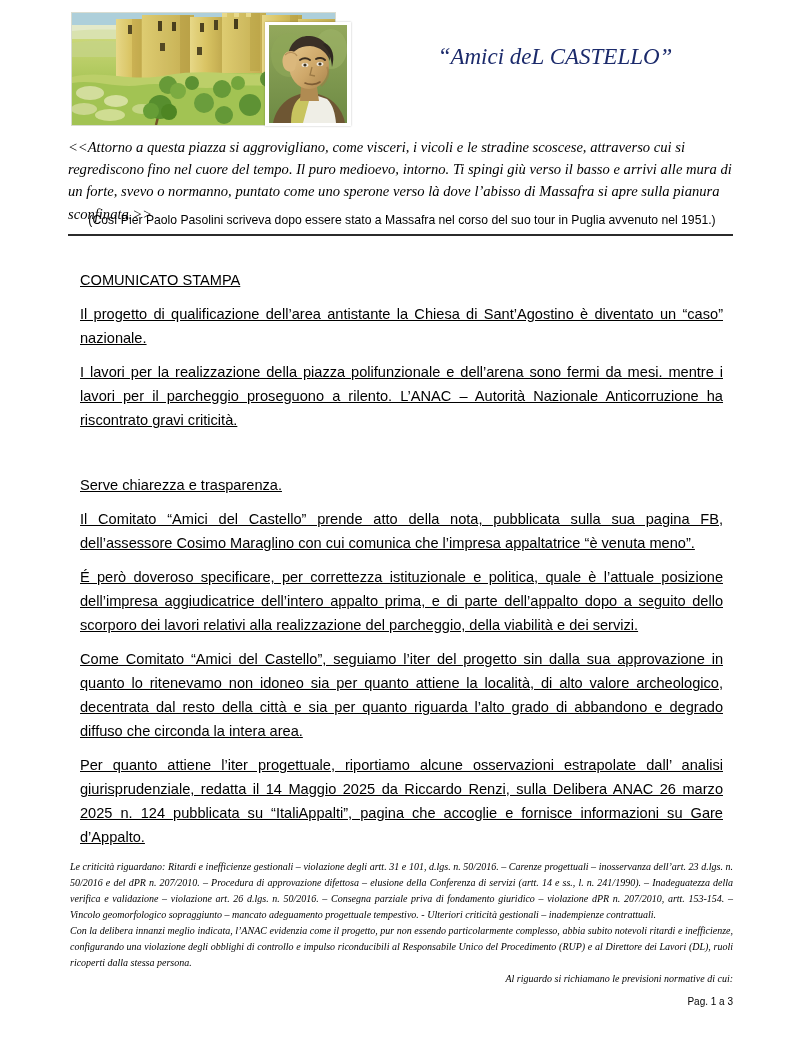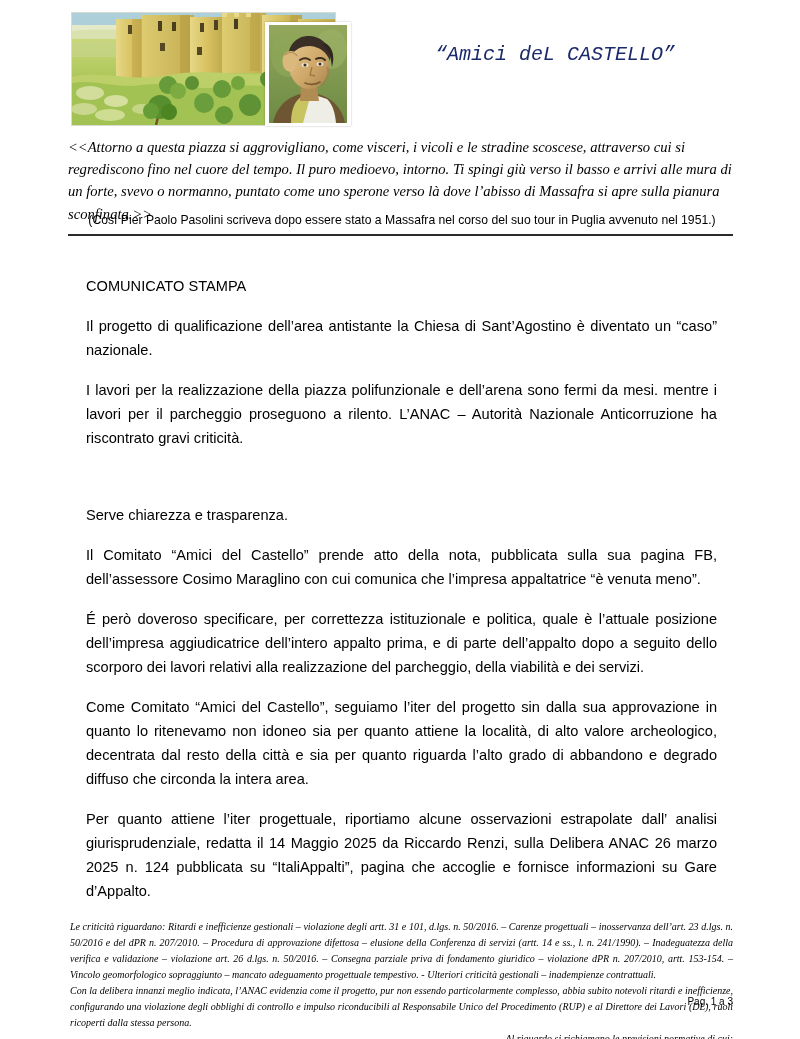--- a/index.html
+++ b/index.html
@@ -74,23 +74,23 @@
   }
   .title-line1 {
     font-family: "Liberation Sans", sans-serif;
     font-size: 21px;
     letter-spacing: 0.3px;
     line-height: 1.15;
     text-align: center;
     margin-left: -38px;
   }
   .title-line2 {
-    font-family: Liberation Mono, monospace;
+    font-family: Liberation Serif, serif;
     font-style: italic;
-    font-size: 20px;
+    font-size: 23px;
     line-height: 1.18;
     text-align: center;
     margin-left: -70px;
     margin-top: 1px;
   }
 
   
   .quote-block {
     position: absolute;
     left: 68px;
@@ -124,26 +124,27 @@
 
   
   .body-col {
     position: absolute;
     left: 70px;
     top: 258px;
     width: 663px;
   }
 
   p.para {
-    margin: 16px;
+    margin: 10px;
     font-family: "Liberation Sans", sans-serif;
     font-size: 14.6px;
     line-height: 1.645;
     text-align: justify;
     text-justify: inter-word;
+    text-decoration: underline;
   }
   p.para.left { text-align: left; }
 
   p.ital {
     margin: 0;
     font-family: "Liberation Serif", serif;
     font-style: italic;
     font-size: 10px;
     line-height: 1.595;
     text-align: justify;

